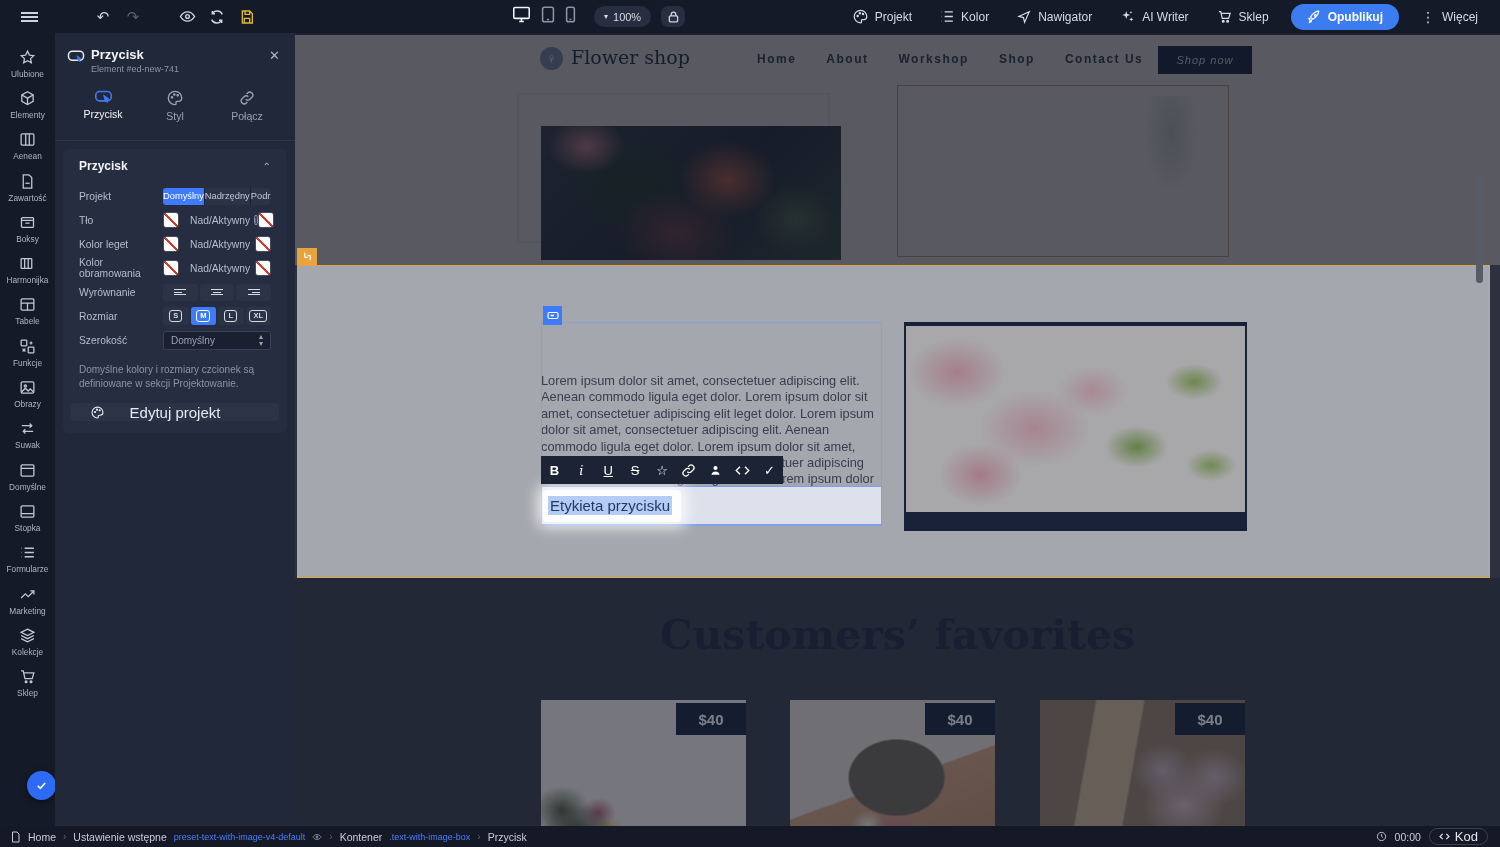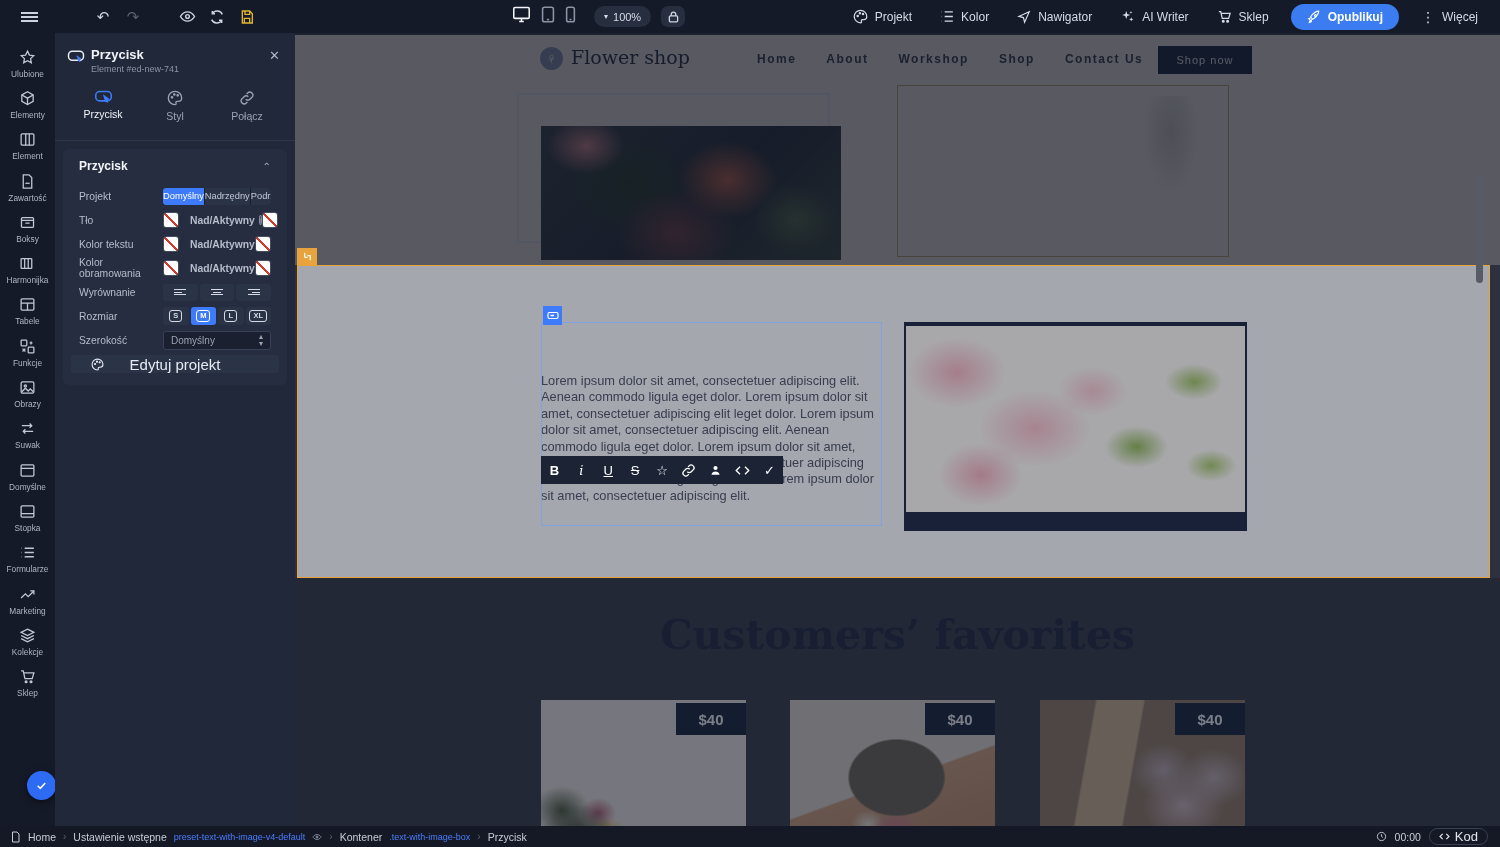--- a/index.html
+++ b/index.html
@@ -62,21 +62,21 @@
   .chev-up { color:#aeb5c4; font-size:10px; }
   .row { display:flex; align-items:center; height:22px; margin:2px 0; padding:0 8px; }
   .row .rlbl { width:84px; font-size:10.3px; color:#b6bdcb; flex:none; }
   .seg { display:flex; background:#1a2030; border-radius:3px; overflow:hidden; flex:1; height:17px; }
   .seg .sg { flex:1; display:flex; align-items:center; justify-content:center; font-size:9.3px;
     color:#c3c9d6; background:#2b3347; cursor:pointer; border-right:1px solid #1a2030; }
   .seg .sg:last-child { border-right:none; }
   .seg .sg.on { background:#3e7bfa; color:#fff; }
   .swatch { width:16px; height:16px; border-radius:3px; border:1px solid #444c60; flex:none;
     background:linear-gradient(to top right,#fff 44%,#d23b2f 46%,#d23b2f 54%,#fff 56%); cursor:pointer; }
-  .hovlbl { font-size:10.3px; color:#b6bdcb; margin-left:11px;font-weight:bold; }
+  .hovlbl { font-size:10.3px; color:#b6bdcb; margin-left:11px; }
   .info-i { width:10px; height:10px; border:1px solid #8b93a7; border-radius:50%;
     color:#8b93a7; font-size:7px; display:flex; align-items:center; justify-content:center; margin-left:4px; }
   .sw-right { margin-left:auto; }
   .alnbtns,.szbtns { display:flex; gap:2px; flex:1; }
   .alnbtn { flex:1; height:17px; background:#2b3347; border-radius:3px; display:flex;
     align-items:center; justify-content:center; flex-direction:column; gap:1.5px; cursor:pointer; }
   .alnbtn i { display:block; height:0; border-top:1.6px solid #d6dbe5; }
   .szbtn { flex:1; height:18px; background:#2b3347; border-radius:3px; display:flex;
     align-items:center; justify-content:center; cursor:pointer; }
   .szbtn.on { background:#3e7bfa; }
@@ -97,21 +97,21 @@
     background:#3c4150; overflow:hidden; }
   .site-header { position:absolute; left:0; top:2px; width:1205px; height:46px; background:#f7f3ec; }
   .logo-circle { position:absolute; left:245px; top:12px; width:23px; height:23px; border-radius:50%;
     background:#8e9ab8; display:flex; align-items:center; justify-content:center; }
   .logo-text { position:absolute; left:276px; top:11px; font-family:"DejaVu Serif",serif;
     font-size:19px; color:#2a3247; }
   .nav { position:absolute; left:462px; top:17px; display:flex; gap:30px; }
   .nav .nl { font-size:12px; letter-spacing:1.5px; color:#3a4152; font-weight:bold; cursor:pointer; }
   .shopnow { position:absolute; left:863px; top:11px; width:94px; height:28px; background:#1d2944;
     color:#eef1f6; font-size:11px; letter-spacing:1px; display:flex; align-items:center;
-    justify-content:center; cursor:pointer; }
+    justify-content:center; cursor:pointer;font-style:italic; }
   .hero-band { position:absolute; left:0; top:48px; width:1205px; height:184px; background:#f7f3ec; }
   .photo-frame { position:absolute; left:222px; top:12px; width:313px; height:150px;
     border:2px solid #e3e6ee; background:transparent; }
   .photo-roses { position:absolute; left:246px; top:45px; width:300px; height:134px;
     background:
       radial-gradient(55px 40px at 15% 15%, #d88f96 0%, rgba(216,143,150,0) 70%),
       radial-gradient(70px 55px at 62% 40%, #c96a52 0%, rgba(201,106,82,0) 70%),
       radial-gradient(80px 60px at 45% 80%, #7d4b52 0%, rgba(125,75,82,0) 75%),
       radial-gradient(90px 70px at 30% 45%, #2e4432 0%, rgba(46,68,50,0) 75%),
       radial-gradient(60px 50px at 85% 70%, #5a7352 0%, rgba(90,115,82,0) 70%),
@@ -336,21 +336,21 @@
           <path d="M12 2.5l8 4.5v9l-8 4.5L4 16V7z"></path>
           <path d="M4 7l8 4.5L20 7M12 11.5v9"></path>
         </svg>
       <span class="lbl">Elementy</span>
       </div>
     <div class="side-item">
       <svg viewBox="0 0 24 24" fill="none" stroke="#c2c8d4" stroke-width="1.8">
           <rect x="3" y="4" width="18" height="16" rx="1.5"></rect>
           <path d="M9.5 4v16M14.5 4v16"></path>
         </svg>
-      <span class="lbl">Element</span>
+      <span class="lbl">Aenean</span>
       </div>
     <div class="side-item">
       <svg viewBox="0 0 24 24" fill="none" stroke="#c2c8d4" stroke-width="1.8">
           <path d="M6 2.5h8l4 4v15H6z"></path>
           <path d="M9 14.5h6"></path>
         </svg>
       <span class="lbl">Zawartość</span>
       </div>
     <div class="side-item">
       <svg viewBox="0 0 24 24" fill="none" stroke="#c2c8d4" stroke-width="1.8">
@@ -499,21 +499,21 @@
 
       <div class="row">
         <span class="rlbl">Tło</span>
         <span class="swatch"></span>
         <span class="hovlbl">Nad/Aktywny</span>
         <span class="info-i">i</span>
         <span class="swatch sw-right"></span>
       </div>
 
       <div class="row">
-        <span class="rlbl">Kolor tekstu</span>
+        <span class="rlbl">Kolor leget</span>
         <span class="swatch"></span>
         <span class="hovlbl">Nad/Aktywny</span>
         <span class="swatch sw-right"></span>
       </div>
 
       <div class="row">
         <span class="rlbl">Kolor obramowania</span>
         <span class="swatch"></span>
         <span class="hovlbl">Nad/Aktywny</span>
         <span class="swatch sw-right"></span>
@@ -559,20 +559,21 @@
       </div>
 
       <div class="row">
         <span class="rlbl">Szerokość</span>
         <div class="selectbox">
           <span>Domyślny</span>
           <span class="caret">▴<br>▾</span>
         </div>
       </div>
 
+      <div class="panel-info">Domyślne kolory i rozmiary czcionek są definiowane w sekcji Projektowanie.</div>
 
       <div class="editbtn">
         <svg width="13" height="13" viewBox="0 0 24 24" fill="none" stroke="#e6eaf2" stroke-width="2">
             <path d="M12 2a10 10 0 1 0 0 20c1.5 0 2-1 1.5-2.2-.6-1.4.2-2.8 1.8-2.8H17a5 5 0 0 0 5-5C22 6.5 17.5 2 12 2z"></path>
             <circle cx="7.5" cy="11" r="1" fill="#e6eaf2"></circle>
             <circle cx="11" cy="6.8" r="1" fill="#e6eaf2"></circle>
             <circle cx="16" cy="8" r="1" fill="#e6eaf2"></circle>
           </svg>
         <span>Edytuj projekt</span>
       </div>
@@ -664,20 +665,23 @@
           </svg>
         </span>
       <span class="ri">
         <svg width="15" height="13" viewBox="0 0 24 20" fill="none" stroke="#fff" stroke-width="2.2">
             <path d="M8 4l-6 6 6 6M16 4l6 6-6 6"></path>
           </svg>
         </span>
       <span class="ri">✓</span>
     </div>
 
+    <div class="btn-sel">
+      <div class="glow"><span class="seltxt">Etykieta przycisku</span></div>
+    </div>
 
     <div class="cscroll"></div>
   </div>
 
   <div class="statusbar">
     <div class="sb-left">
       <svg width="11" height="12" viewBox="0 0 20 24" fill="none" stroke="#c6ccd8" stroke-width="2">
           <path d="M4 2h9l4 4v16H4z"></path>
         </svg>
       <span>Home</span>

